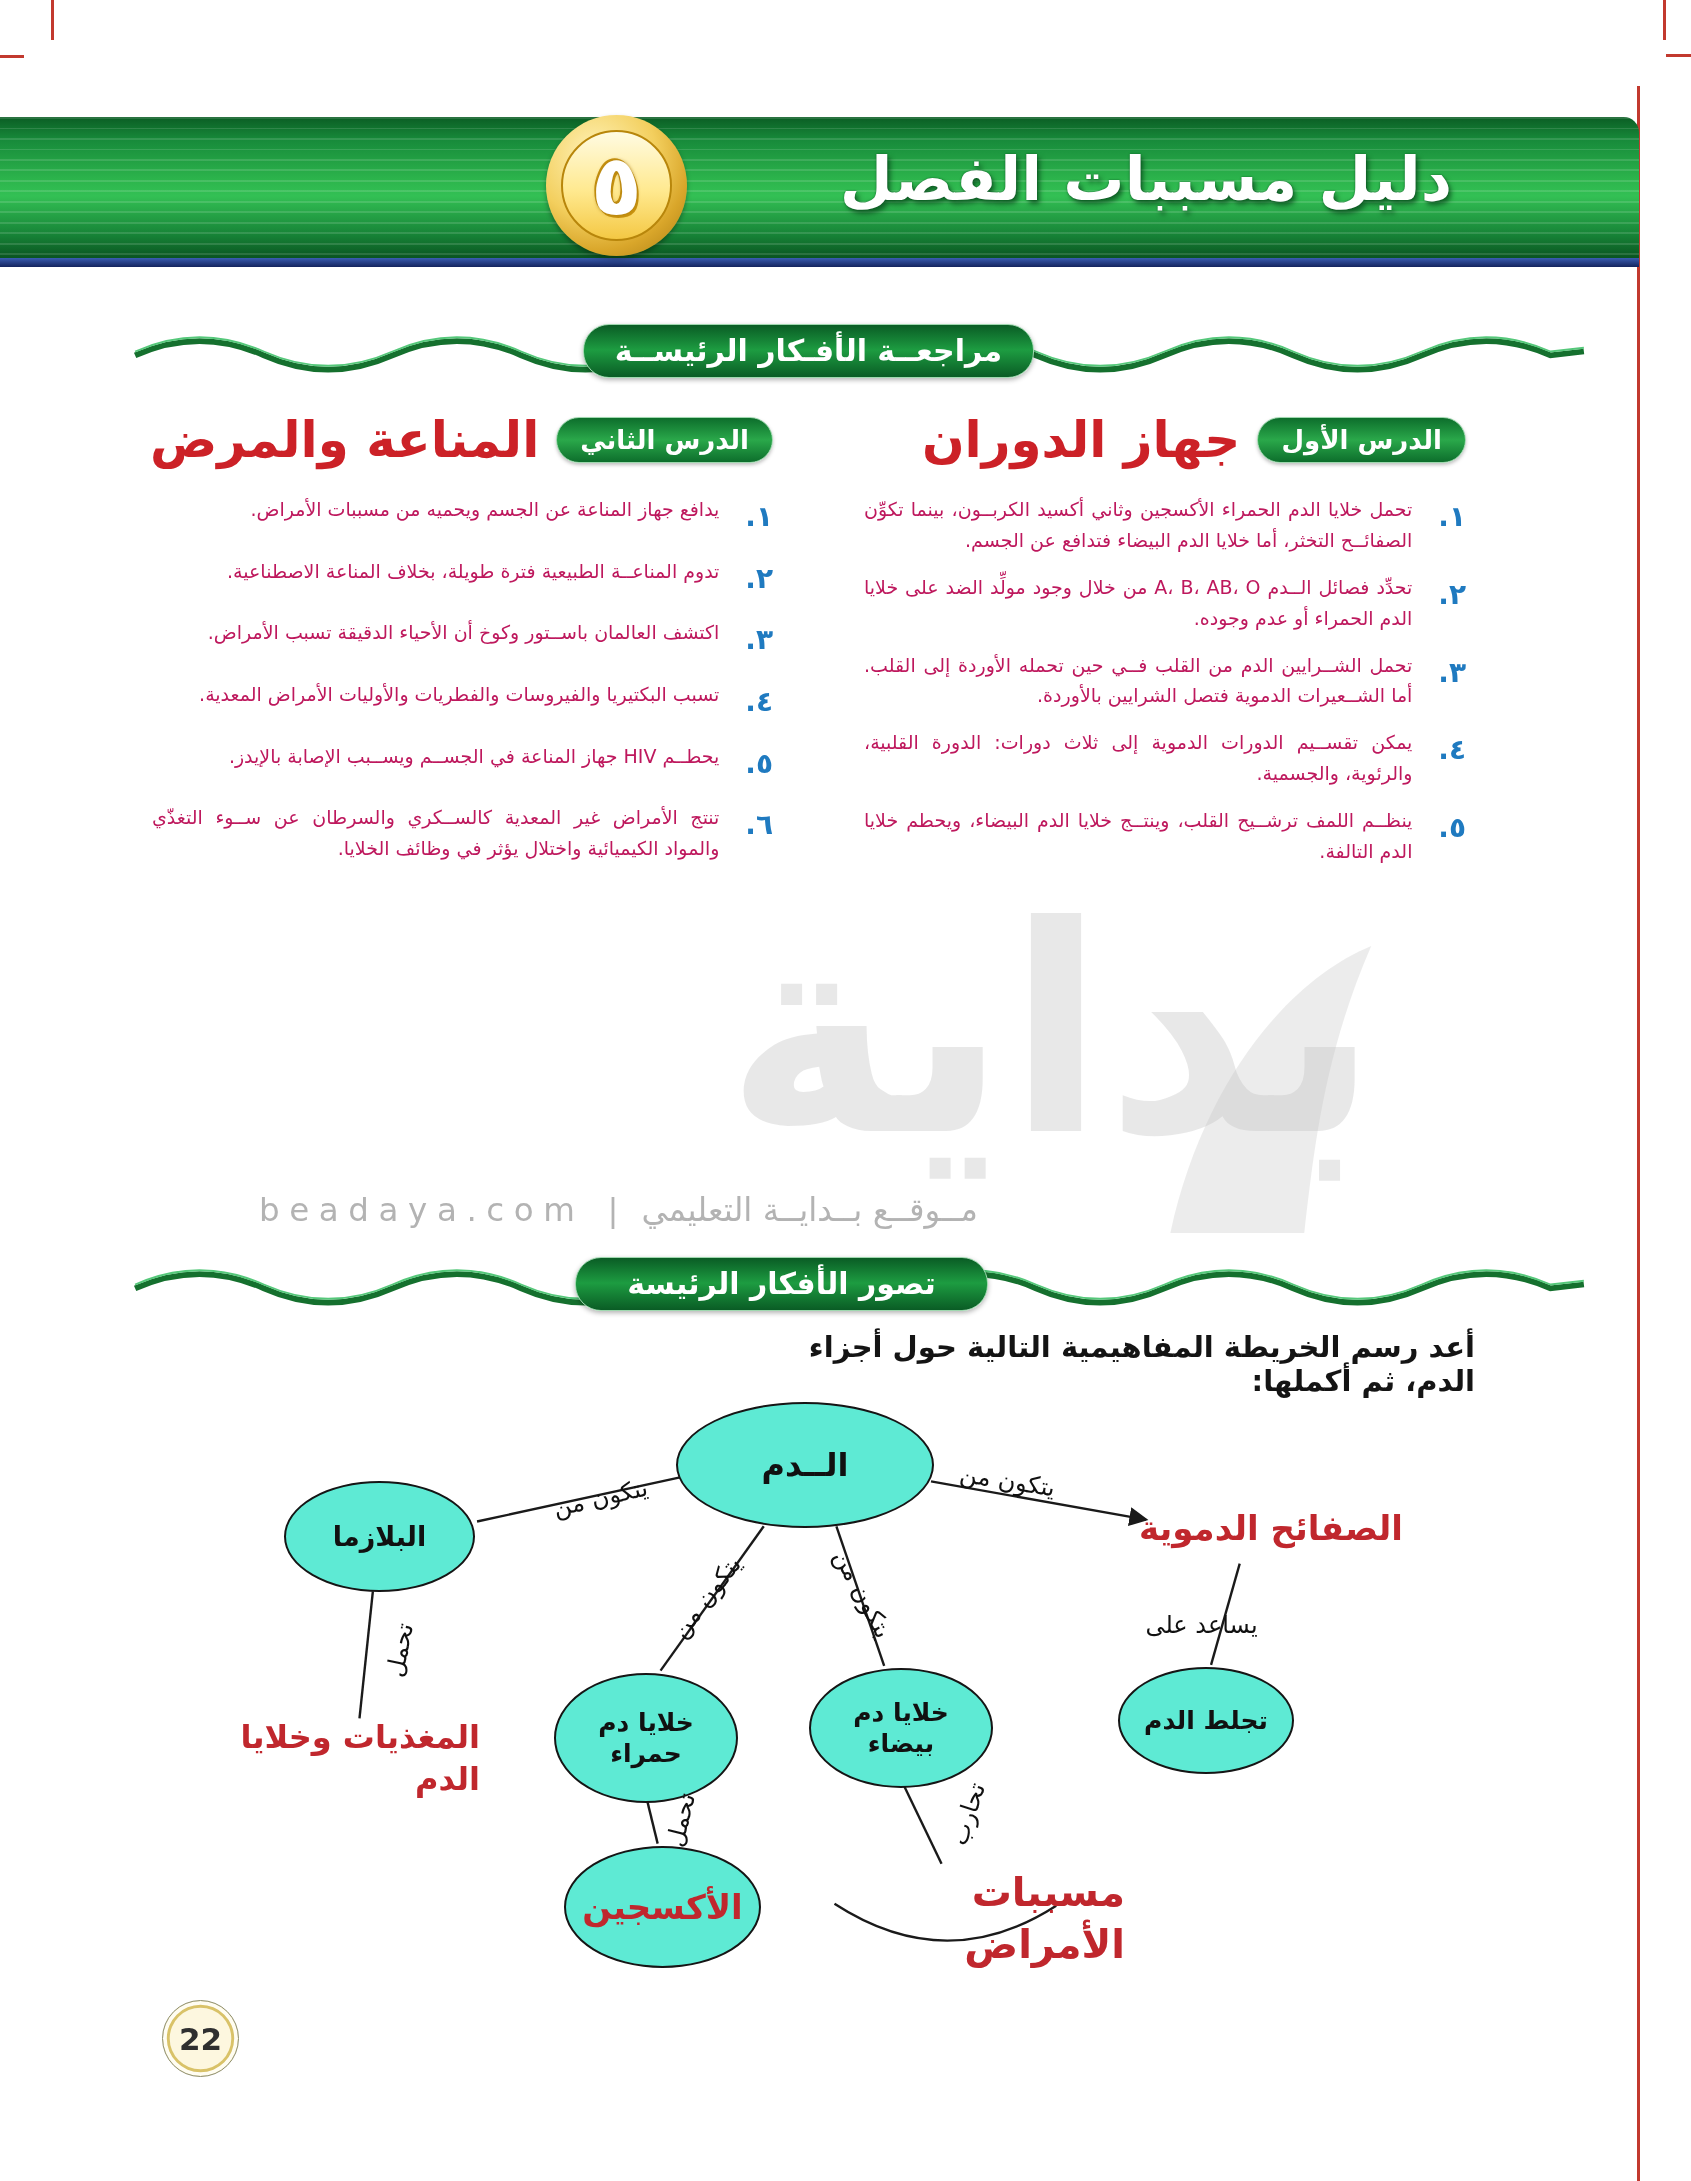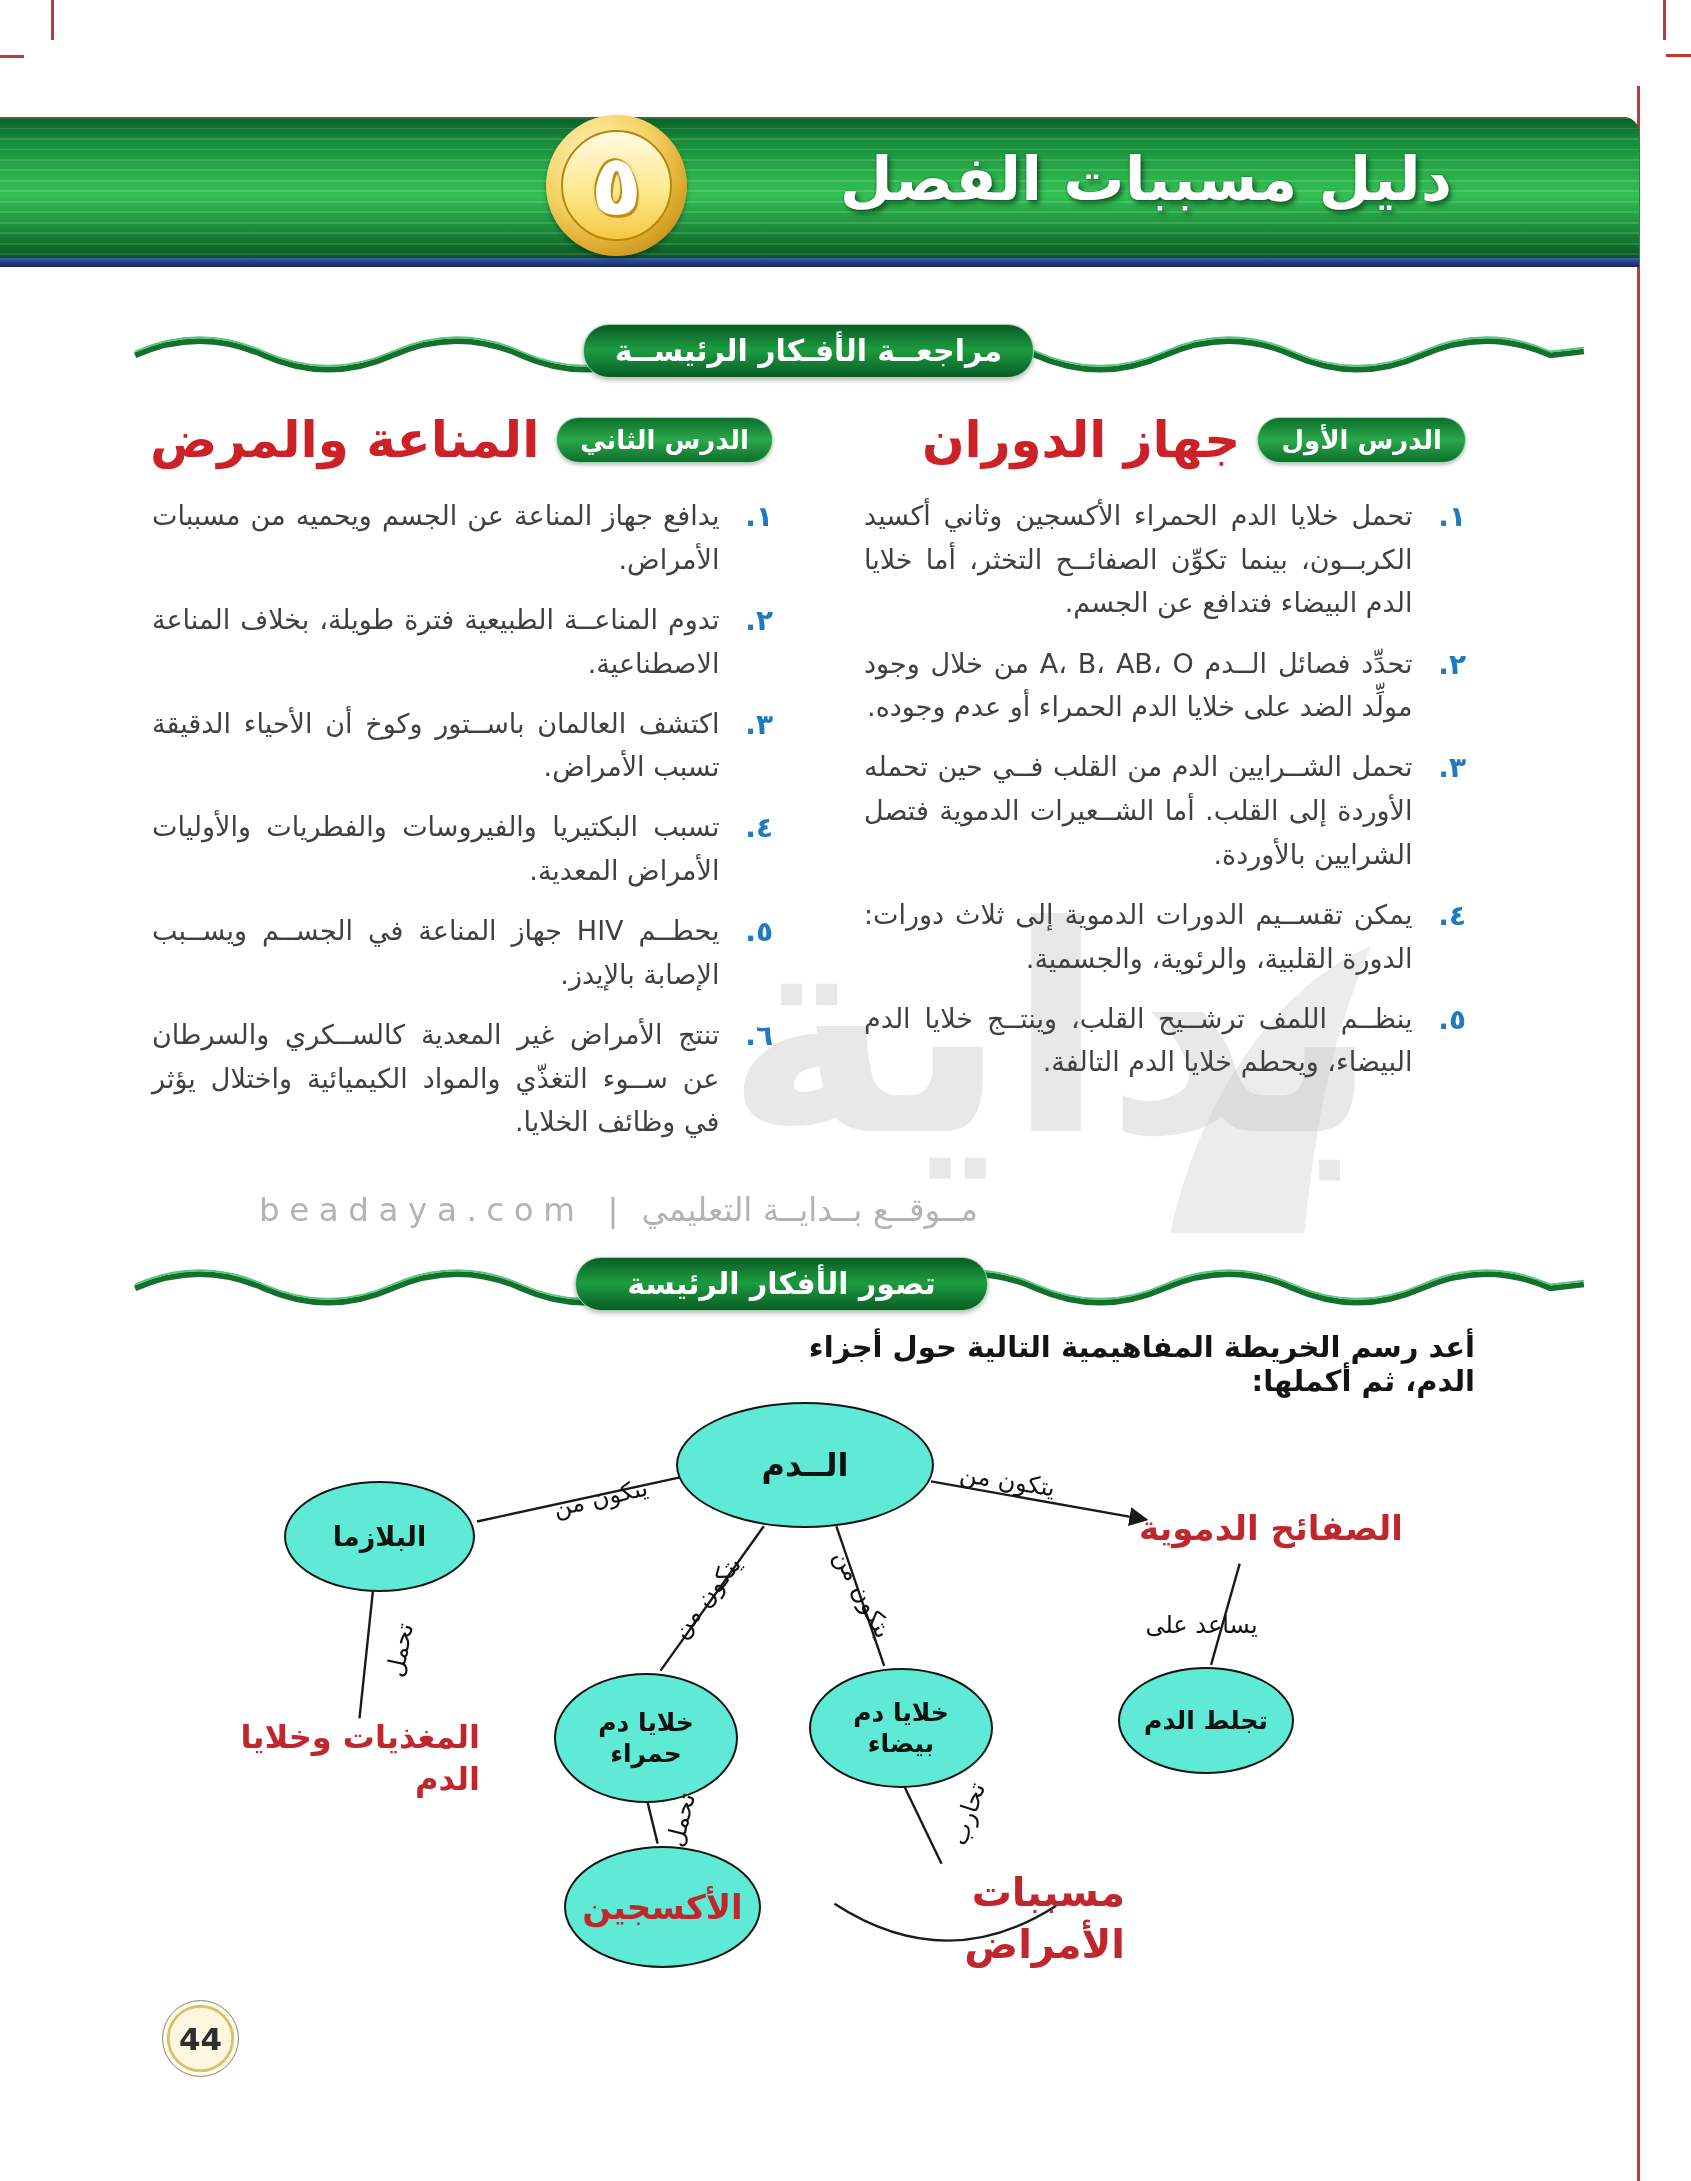--- a/index.html
+++ b/index.html
@@ -86,21 +86,21 @@
   .lesson-badge{
     background:linear-gradient(180deg,#0d6e2c 0%,#2aa84a 50%,#0d6e2c 100%);
     border:1.9px solid #9fd8af;border-radius:23px;
     color:#fff;font-size:26px;font-weight:bold;
     padding:6.7px 23px;white-space:nowrap;
     box-shadow:0 1.9px 3.8px rgba(0,0,0,.25);
   }
   .lesson-title{color:#cc2127;font-size:50px;font-weight:bold;white-space:nowrap;}
   .item{display:flex;gap:9.6px;margin-bottom:16.3px;}
   .item .num{color:#1f7ac0;font-weight:bold;font-size:28px;min-width:44px;line-height:1.62;}
-  .item .txt{flex:1;font-size:27px;line-height:1.62;color:#404040;text-align:justify;}
+  .item .txt{flex:1;font-size:19px;line-height:1.62;color:#be185d;text-align:justify;}
 
   
   .map-instruction{
     position:absolute;top:1330px;right:216px;width:688px;
     font-size:29px;font-weight:bold;color:#141414;text-align:right;
   }
 
   
   .map-lines{position:absolute;left:0;top:0;z-index:1;pointer-events:none;}
   .node{
@@ -303,17 +303,17 @@
   <div class="edge-label lbl-consist-left">يتكون من</div>
   <div class="edge-label lbl-consist-right">يتكون من</div>
   <div class="edge-label lbl-consist-dl">يتكون من</div>
   <div class="edge-label lbl-consist-dr">يتكون من</div>
   <div class="edge-label lbl-carries-1">تحمل</div>
   <div class="edge-label lbl-carries-2">تحمل</div>
   <div class="edge-label lbl-fights">تحارب</div>
   <div class="edge-label lbl-helps">يساعد على</div>
 
   <div class="page-num">
-    <span>44</span>
+    <span>22</span>
   </div>
 
 </div>
 
 
 </body></html>

